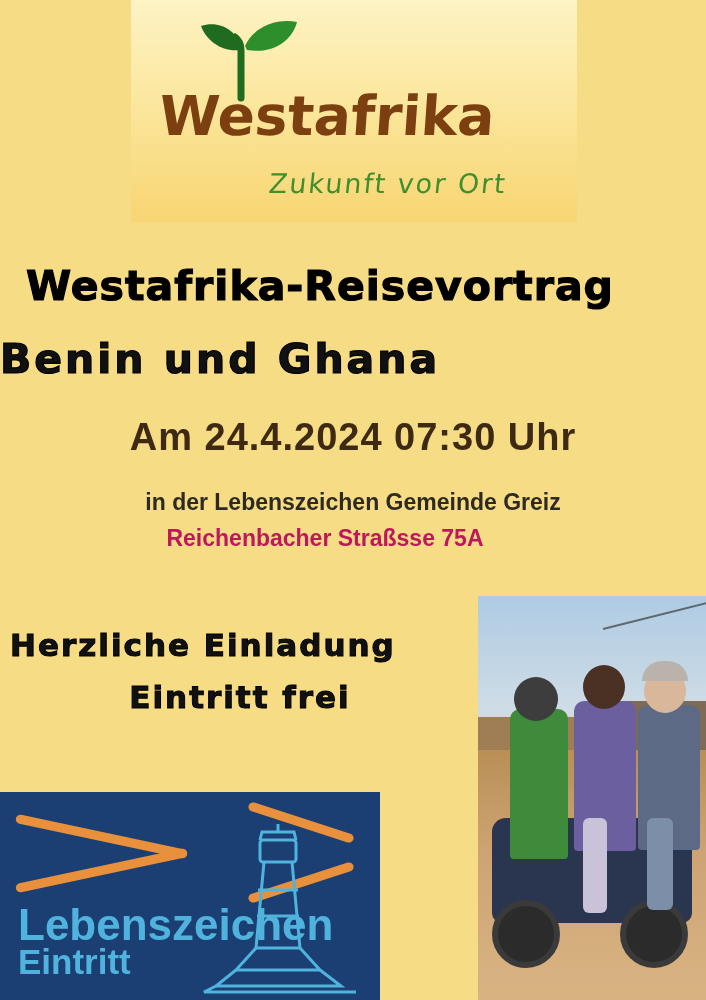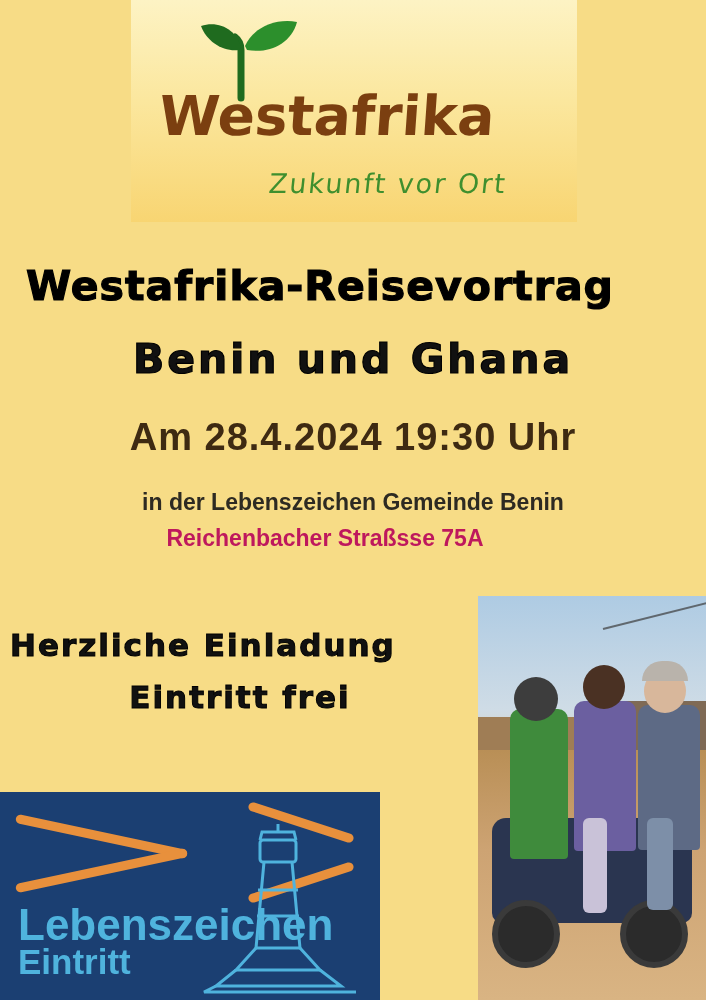--- a/index.html
+++ b/index.html
@@ -78,21 +78,20 @@
     font-size: 41px;
     letter-spacing: 1px;
     line-height: 1.0;
     -webkit-text-stroke: 1.2px #000;
   }
   .headline-2 {
     position: absolute;
     left: 0;
     top: 335px;
     width: 706px;
-    text-align: center;
     color: #111;
     font-family: "DejaVu Sans", sans-serif;
     font-weight: bold;
     font-size: 41px;
     letter-spacing: 3px;
     -webkit-text-stroke: 1.2px #000;
   }
 
   .datetime {
     position: absolute;
@@ -267,23 +266,23 @@
 
 
   <div class="logo-westafrika">Westafrika</div>
 
   <div class="logo-sub">Zukunft vor Ort</div>
 </div>
 
 <div class="headline">Westafrika-Reisevortrag</div>
 <div class="headline-2">Benin und Ghana</div>
 
-<div class="datetime">Am  28.4.2024 19:30 Uhr</div>
-
-<div class="venue-1">in der Lebenszeichen Gemeinde Benin</div>
+<div class="datetime">Am  24.4.2024 07:30 Uhr</div>
+
+<div class="venue-1">in der Lebenszeichen Gemeinde Greiz</div>
 <div class="venue-2">Reichenbacher Straßsse 75A</div>
 
 <div class="invite-1">Herzliche Einladung</div>
 <div class="invite-2">Eintritt frei</div>
 
 <div class="photo">
   <div class="sky"></div>
   <div class="wall"></div>
   <div class="roof"></div>
   <div class="wire"></div>

